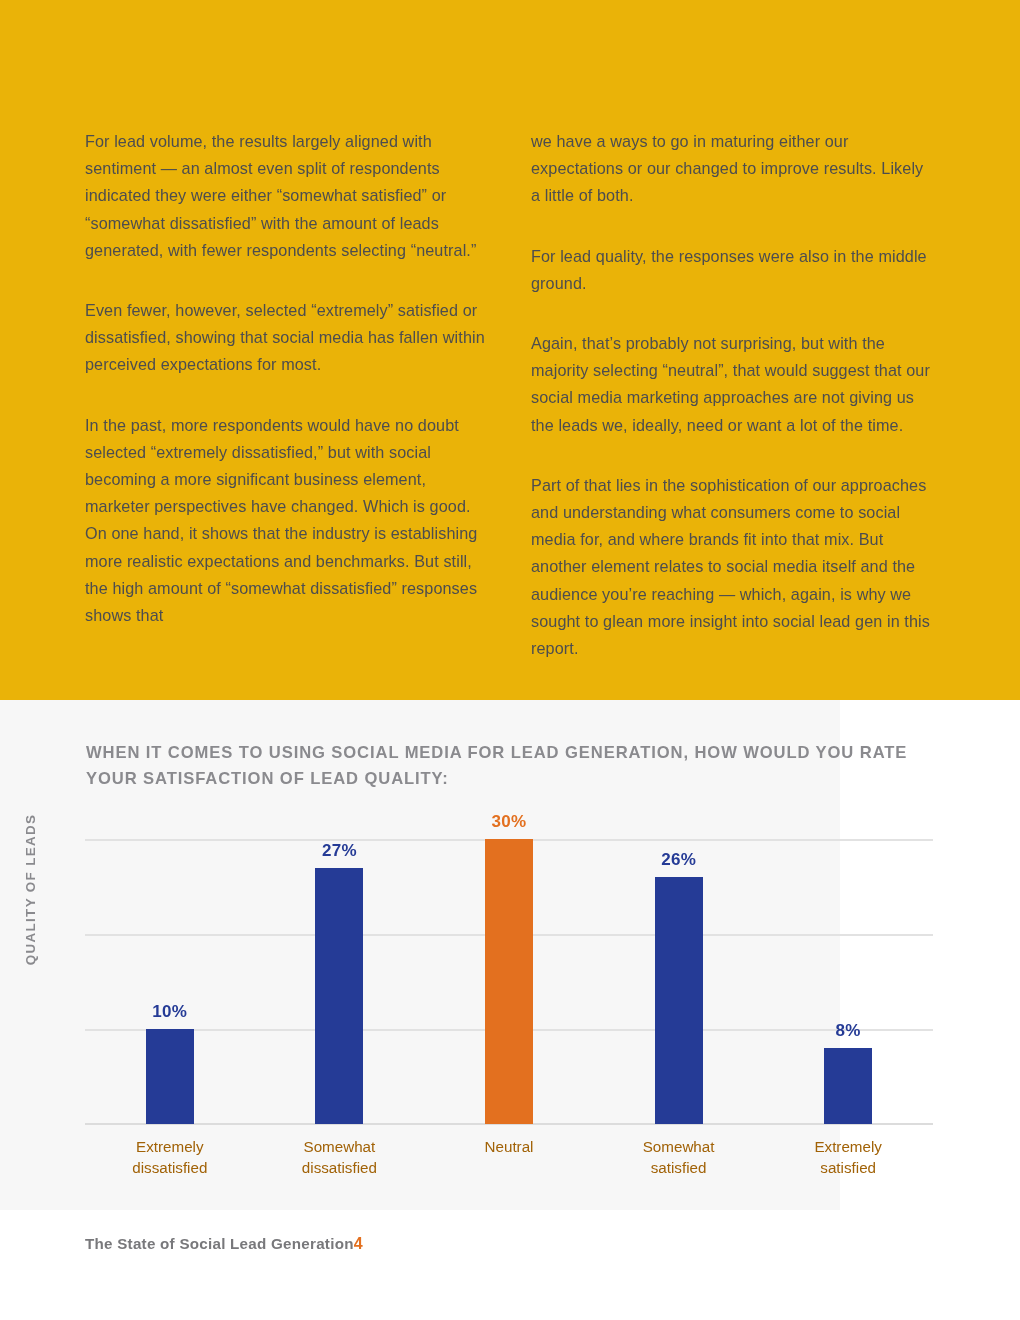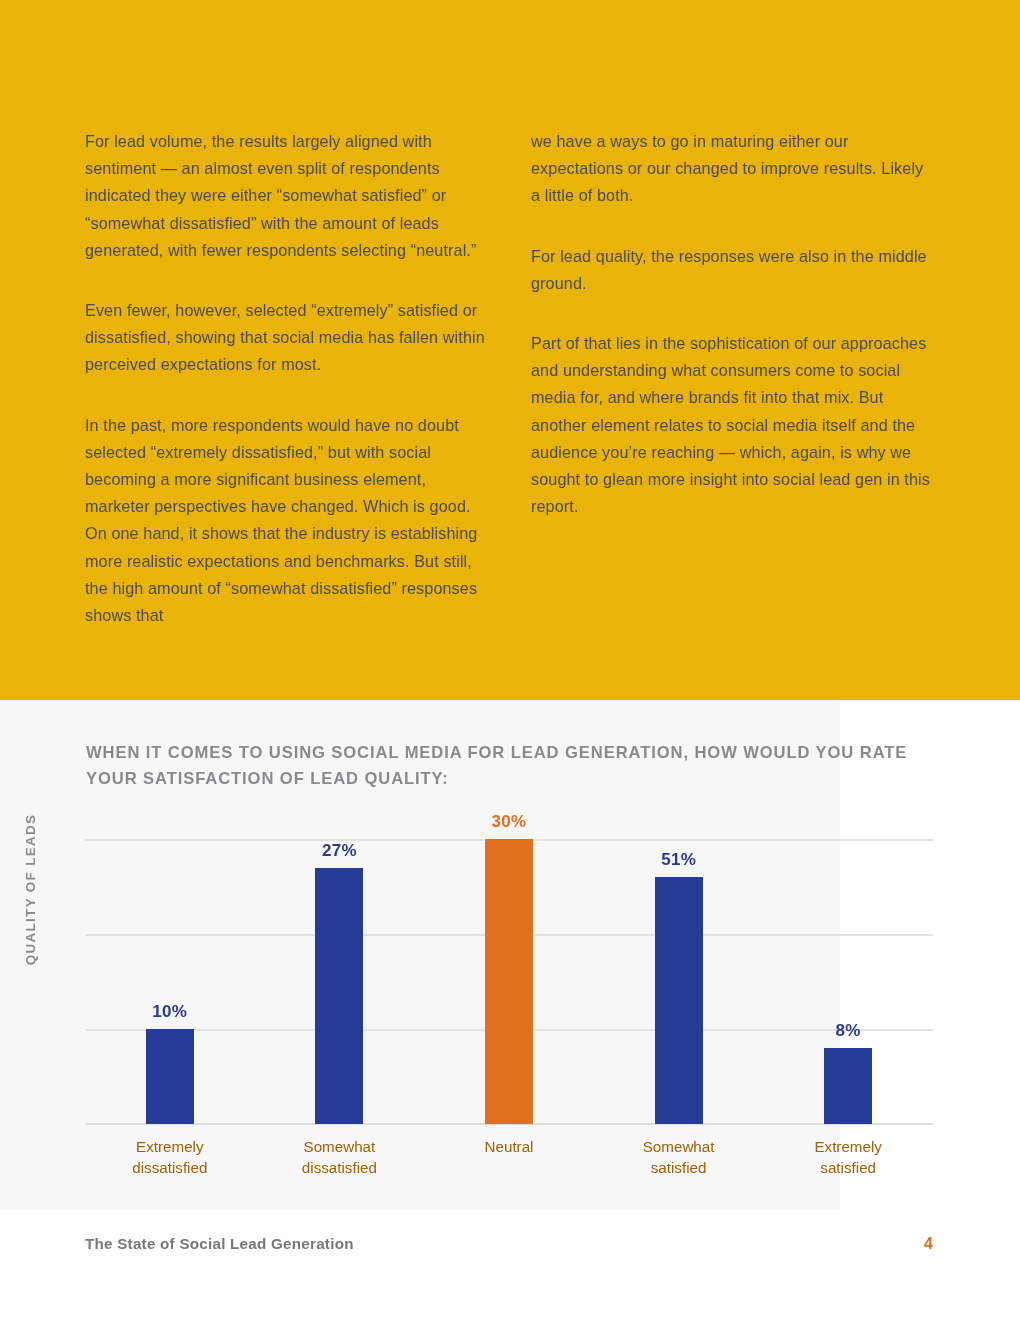--- a/index.html
+++ b/index.html
@@ -162,21 +162,20 @@
     width: 1020px;
     height: 110px;
     background: #ffffff;
   }
   .footer-inner {
     position: absolute;
     left: 85px;
     top: 25px;
     width: 848px;
     display: flex;
-    justify-content: space-between;
     align-items: baseline;
   }
   .footer-title {
     font-size: 15.2px;
     font-weight: bold;
     letter-spacing: 0.25px;
     color: #78787b;
   }
   .footer-page {
     font-size: 16px;
@@ -190,20 +189,21 @@
 <div class="text-section">
   <div class="columns">
     <div class="col">
       <p>For lead volume, the results largely aligned with sentiment — an almost even split of respondents indicated they were either “somewhat satisfied” or “somewhat dissatisfied” with the amount of leads generated, with fewer respondents selecting “neutral.”</p>
       <p>Even fewer, however, selected “extremely” satisfied or dissatisfied, showing that social media has fallen within perceived expectations for most.</p>
       <p>In the past, more respondents would have no doubt selected “extremely dissatisfied,” but with social becoming a more significant business element, marketer perspectives have changed. Which is good. On one hand, it shows that the industry is establishing more realistic expectations and benchmarks. But still, the high amount of “somewhat dissatisfied” responses shows that</p>
     </div>
     <div class="col">
       <p>we have a ways to go in maturing either our expectations or our changed to improve results. Likely a little of both.</p>
       <p>For lead quality, the responses were also in the middle ground.</p>
+      <p>Again, that’s probably not surprising, but with the majority selecting “neutral”, that would suggest that our social media marketing approaches are not giving us the leads we, ideally, need or want a lot of the time.</p>
       <p>Part of that lies in the sophistication of our approaches and understanding what consumers come to social media for, and where brands fit into that mix. But another element relates to social media itself and the audience you’re reaching — which, again, is why we sought to glean more insight into social lead gen in this report.</p>
     </div>
   </div>
 </div>
 
 <div class="chart-section">
 
   <div class="chart-title">WHEN IT COMES TO USING SOCIAL MEDIA FOR LEAD GENERATION, HOW WOULD YOU RATE YOUR SATISFACTION OF LEAD QUALITY:</div>
 
   <div class="axis-label">QUALITY OF LEADS</div>
@@ -222,21 +222,21 @@
         <div class="bar-group" style="left: 179.4px;">
           <div class="bar" style="height: 256.5px;"></div>
           <div class="bar-value" style="bottom: 263.5px;">27%</div>
         </div>
         <div class="bar-group accent" style="left: 349px;">
           <div class="bar" style="height: 285px;"></div>
           <div class="bar-value" style="bottom: 292px;">30%</div>
         </div>
         <div class="bar-group" style="left: 518.6px;">
           <div class="bar" style="height: 247px;"></div>
-          <div class="bar-value" style="bottom: 254px;">51%</div>
+          <div class="bar-value" style="bottom: 254px;">26%</div>
         </div>
         <div class="bar-group" style="left: 688.2px;">
           <div class="bar" style="height: 76px;"></div>
           <div class="bar-value" style="bottom: 83px;">8%</div>
         </div>
       </div>
   </div>
 
   <div class="cat-labels" id="cat-labels">
       <div class="cat-label" style="left: -0.2px;">

